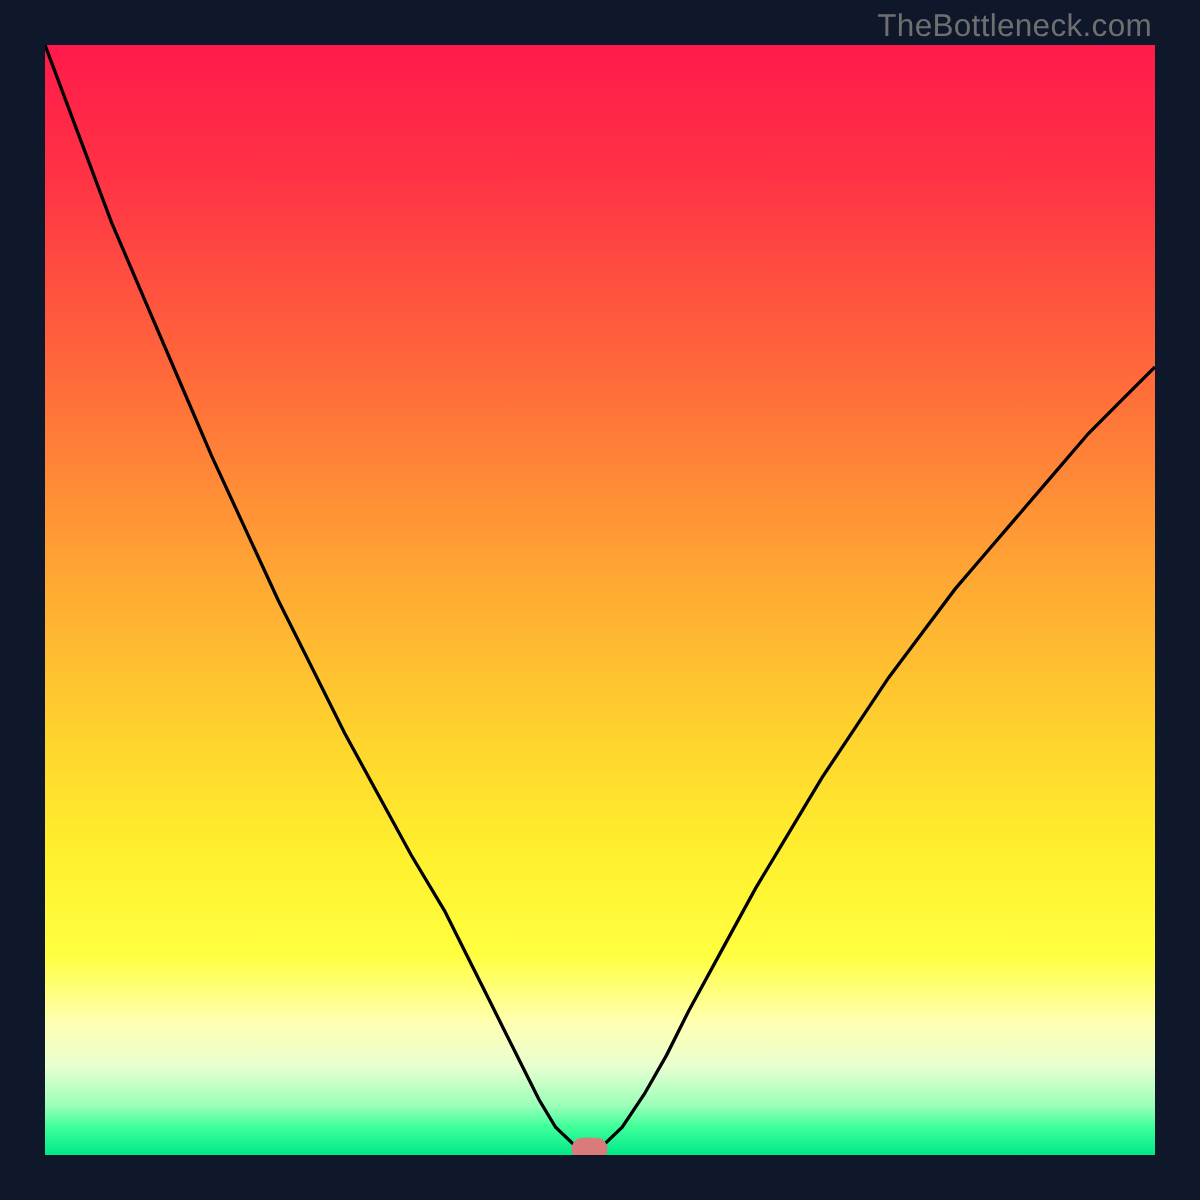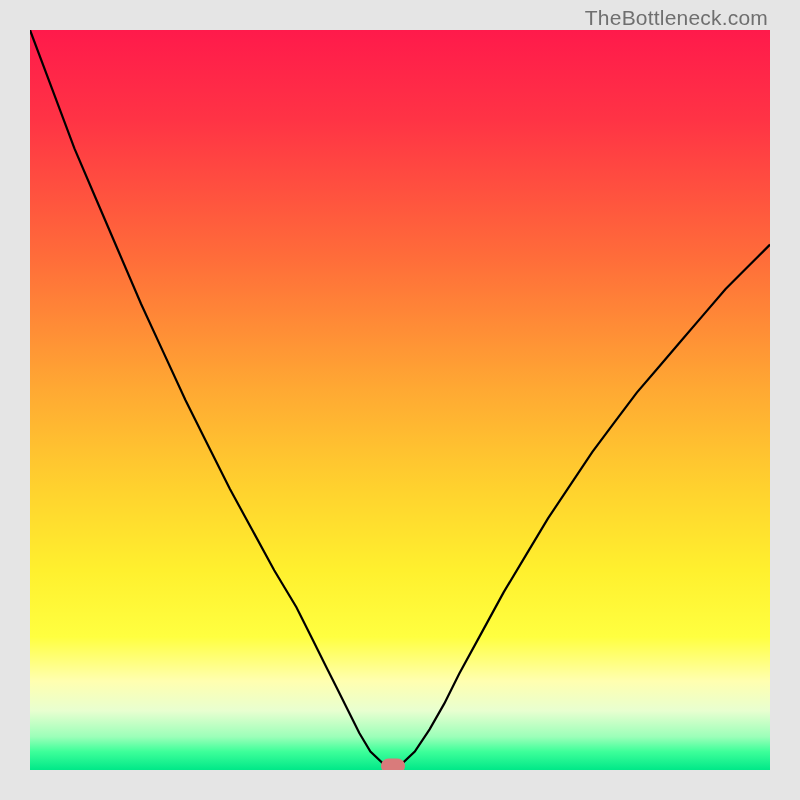--- a/index.html
+++ b/index.html
@@ -8,21 +8,21 @@
     width: 800px;
     height: 800px;
     background: #000000;
     overflow: hidden;
     font-family: Arial, Helvetica, sans-serif;
   }
   .frame {
     position: relative;
     width: 800px;
     height: 800px;
-    background: #e5e5e5;
+    background: #0f172a;
   }
   .plot-area {
     position: absolute;
     left: 30px;
     top: 30px;
     width: 740px;
     height: 740px;
     overflow: hidden;
   }
   .gradient-bg {

